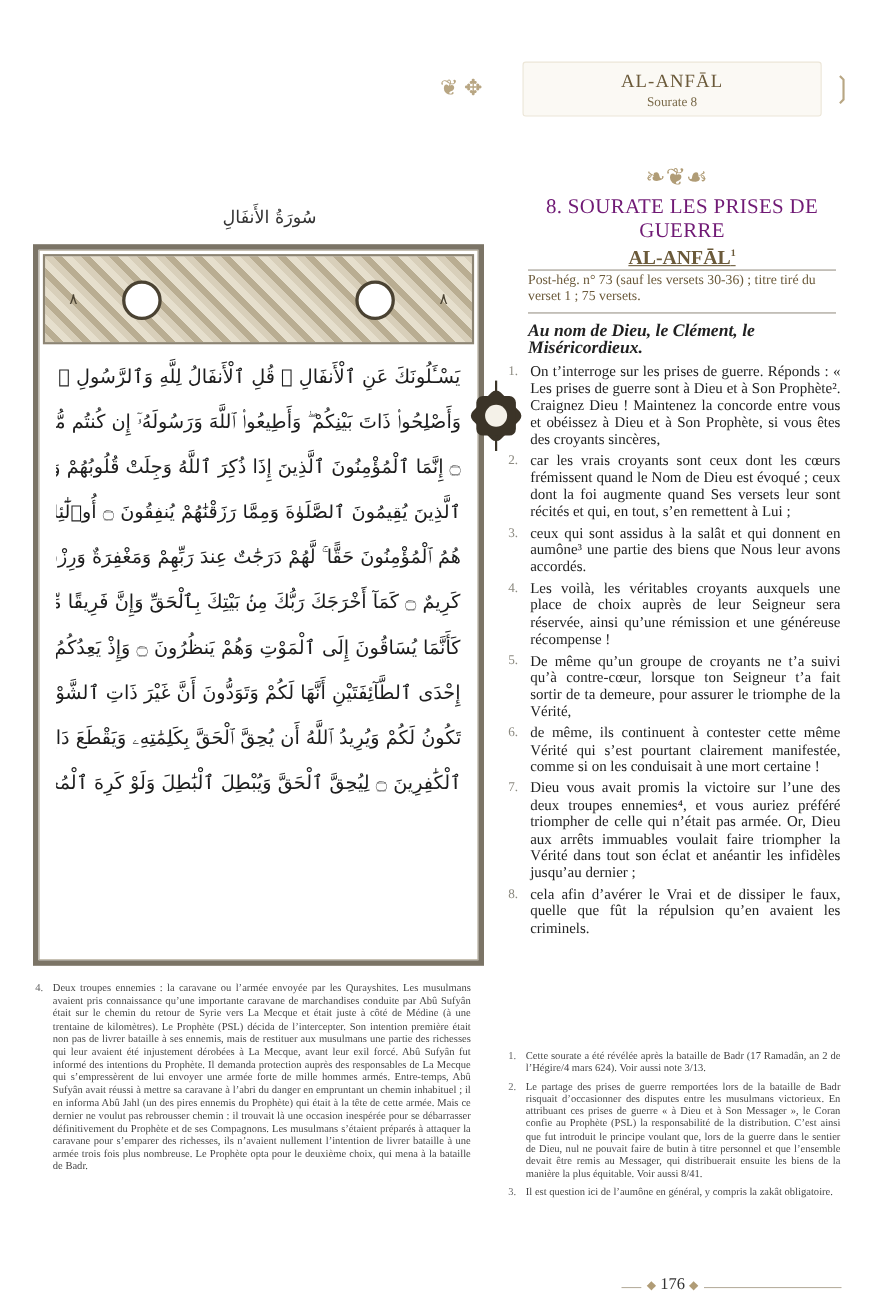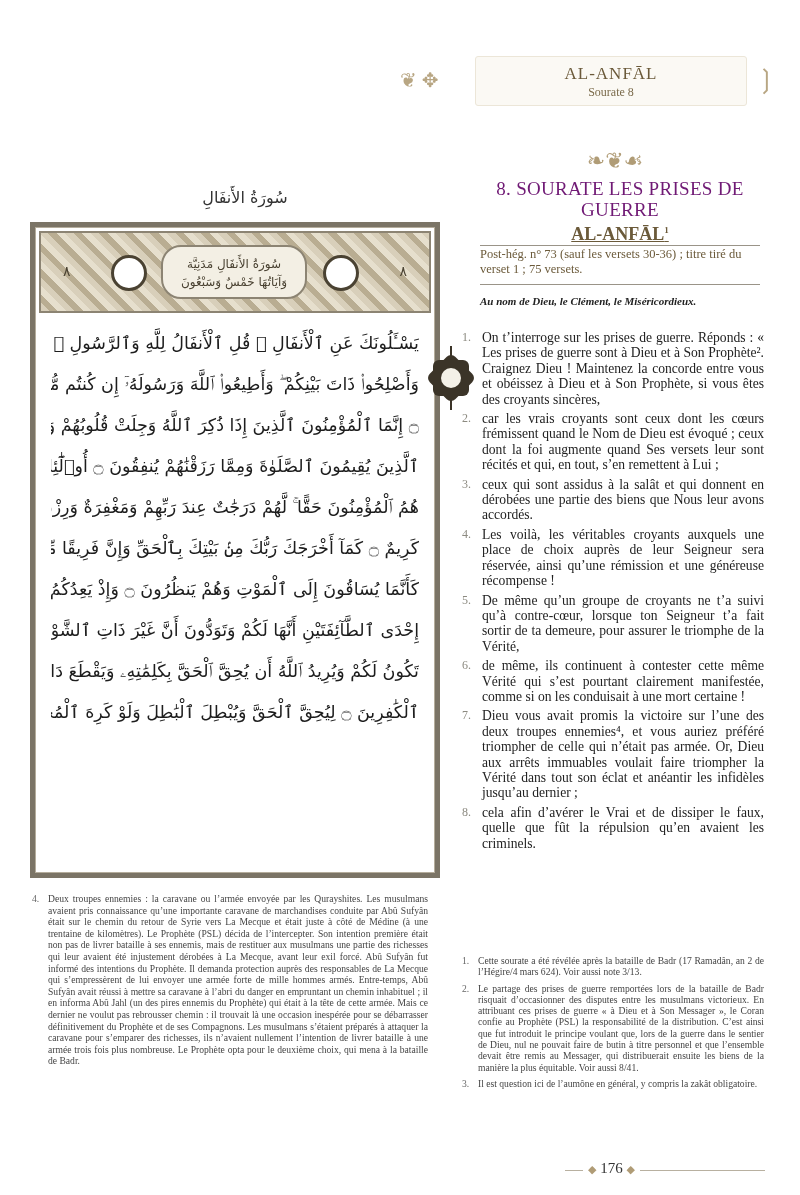--- a/index.html
+++ b/index.html
@@ -29,21 +29,21 @@
   .medal .star2{position:absolute;left:3px;top:14px;width:36px;height:36px;background:#3b3428;border-radius:6px;}
   .medal .core{position:absolute;left:11px;top:22px;width:20px;height:20px;background:#f4f1e8;border-radius:50%;}
   .medal .stem{position:absolute;left:20px;width:2px;background:#3b3428;}
   
   .orn-top{position:absolute;left:560px;top:146px;width:110px;height:30px;color:#b09c76;font-size:22px;text-align:center;line-height:30px;}
   .sur-title{position:absolute;left:475px;top:178px;width:290px;text-align:center;font-size:19px;line-height:21px;color:#701a75;letter-spacing:.3px;}
   .sur-name{position:absolute;left:475px;top:224px;width:290px;text-align:center;font-size:18px;font-weight:bold;color:#6b5a3a;text-decoration:underline;}
   .sur-name sup{font-size:9px;}
   .rule{position:absolute;left:480px;width:280px;height:1px;background:#9a9488;}
   .meta{position:absolute;left:480px;top:247px;width:282px;font-size:12.5px;line-height:15px;color:#6b5a3a;}
-  .invoc{position:absolute;left:480px;top:293px;width:282px;font-size:11px;line-height:16px;font-style:italic;font-weight:bold;color:#222;}
+  .invoc{position:absolute;left:480px;top:293px;width:282px;font-size:16px;line-height:16px;font-style:italic;font-weight:bold;color:#222;}
   .verses{position:absolute;left:460px;top:330px;width:304px;font-size:13.6px;line-height:15.4px;color:#222;}
   .verse{position:relative;padding-left:22px;margin-bottom:4px;text-align:justify;}
   .verse .vn{position:absolute;left:2px;top:0;color:#8c8a80;font-size:12px;}
   .fn-right{position:absolute;left:460px;top:955px;width:304px;font-size:9.6px;line-height:11.3px;color:#444;}
   .fn{position:relative;padding-left:18px;margin-bottom:5px;text-align:justify;}
   .fn .fnn{position:absolute;left:2px;top:0;color:#666;}
   .fn-left{position:absolute;left:30px;top:893px;width:398px;font-size:9.6px;line-height:11.6px;color:#444;}
   .page-num{position:absolute;left:565px;top:1160px;width:200px;height:20px;}
   .page-num .line{position:absolute;left:0;top:10px;width:200px;height:1px;background:#b8b0a0;}
   .page-num .num{position:absolute;left:18px;top:0;background:#fff;padding:0 5px;font-size:15px;color:#333;}
@@ -60,24 +60,20 @@
   </div>
   <div class="hdr-orn-r">❳</div>
 </div>
 
 <div class="ar-title">سُورَةُ الأَنفَالِ</div>
 
 <div class="ar-frame">
   <div class="ar-banner">
     <span class="ar-num l">٨</span>
     <span class="ar-medal l"></span>
-    <div class="ar-banner-center">
-      <div>سُورَةُ الأَنفَالِ مَدَنِيَّة</div>
-      <div>وَآيَاتُهَا خَمْسٌ وَسَبْعُونَ</div>
-    </div>
     <span class="ar-medal r"></span>
     <span class="ar-num r">٨</span>
   </div>
   <div class="ar-body">
     <div class="line">يَسْـَٔلُونَكَ عَنِ ٱلْأَنفَالِ ۖ قُلِ ٱلْأَنفَالُ لِلَّهِ وَٱلرَّسُولِ ۖ فَٱتَّقُوا۟ ٱللَّهَ</div>
     <div class="line">وَأَصْلِحُوا۟ ذَاتَ بَيْنِكُمْ ۖ وَأَطِيعُوا۟ ٱللَّهَ وَرَسُولَهُۥٓ إِن كُنتُم مُّؤْمِنِينَ</div>
     <div class="line">۝ إِنَّمَا ٱلْمُؤْمِنُونَ ٱلَّذِينَ إِذَا ذُكِرَ ٱللَّهُ وَجِلَتْ قُلُوبُهُمْ وَإِذَا</div>
     <div class="line">ٱلَّذِينَ يُقِيمُونَ ٱلصَّلَوٰةَ وَمِمَّا رَزَقْنَٰهُمْ يُنفِقُونَ ۝ أُو۟لَٰٓئِكَ</div>
     <div class="line">هُمُ ٱلْمُؤْمِنُونَ حَقًّا ۚ لَّهُمْ دَرَجَٰتٌ عِندَ رَبِّهِمْ وَمَغْفِرَةٌ وَرِزْقٌ</div>
     <div class="line">كَرِيمٌ ۝ كَمَآ أَخْرَجَكَ رَبُّكَ مِنۢ بَيْتِكَ بِٱلْحَقِّ وَإِنَّ فَرِيقًا مِّنَ</div>
@@ -100,21 +96,21 @@
 <div class="sur-title">8. SOURATE LES PRISES DE GUERRE</div>
 <div class="sur-name"><span>AL-ANFĀL</span><sup>1</sup></div>
 <div class="rule" style="top:245px;"></div>
 <div class="meta">Post-hég. n° 73 (sauf les versets 30-36) ; titre tiré du verset 1 ; 75 versets.</div>
 <div class="rule" style="top:284px;"></div>
 <div class="invoc">Au nom de Dieu, le Clément, le Miséricordieux.</div>
 
 <div class="verses">
   <div class="verse"><span class="vn">1.</span><span>On t’interroge sur les prises de guerre. Réponds : « Les prises de guerre sont à Dieu et à Son Prophète². Craignez Dieu ! Maintenez la concorde entre vous et obéissez à Dieu et à Son Prophète, si vous êtes des croyants sincères,</span></div>
   <div class="verse"><span class="vn">2.</span><span>car les vrais croyants sont ceux dont les cœurs frémissent quand le Nom de Dieu est évoqué ; ceux dont la foi augmente quand Ses versets leur sont récités et qui, en tout, s’en remettent à Lui ;</span></div>
-  <div class="verse"><span class="vn">3.</span><span>ceux qui sont assidus à la salât et qui donnent en dérobées une partie des biens que Nous leur avons accordés.</span></div>
+  <div class="verse"><span class="vn">3.</span><span>ceux qui sont assidus à la salât et qui donnent en aumône³ une partie des biens que Nous leur avons accordés.</span></div>
   <div class="verse"><span class="vn">4.</span><span>Les voilà, les véritables croyants auxquels une place de choix auprès de leur Seigneur sera réservée, ainsi qu’une rémission et une généreuse récompense !</span></div>
   <div class="verse"><span class="vn">5.</span><span>De même qu’un groupe de croyants ne t’a suivi qu’à contre-cœur, lorsque ton Seigneur t’a fait sortir de ta demeure, pour assurer le triomphe de la Vérité,</span></div>
   <div class="verse"><span class="vn">6.</span><span>de même, ils continuent à contester cette même Vérité qui s’est pourtant clairement manifestée, comme si on les conduisait à une mort certaine !</span></div>
   <div class="verse"><span class="vn">7.</span><span>Dieu vous avait promis la victoire sur l’une des deux troupes ennemies⁴, et vous auriez préféré triompher de celle qui n’était pas armée. Or, Dieu aux arrêts immuables voulait faire triompher la Vérité dans tout son éclat et anéantir les infidèles jusqu’au dernier ;</span></div>
   <div class="verse"><span class="vn">8.</span><span>cela afin d’avérer le Vrai et de dissiper le faux, quelle que fût la répulsion qu’en avaient les criminels.</span></div>
 </div>
 
 <div class="fn-right">
   <div class="fn"><span class="fnn">1.</span><span>Cette sourate a été révélée après la bataille de Badr (17 Ramadân, an 2 de l’Hégire/4 mars 624). Voir aussi note 3/13.</span></div>
   <div class="fn"><span class="fnn">2.</span><span>Le partage des prises de guerre remportées lors de la bataille de Badr risquait d’occasionner des disputes entre les musulmans victorieux. En attribuant ces prises de guerre « à Dieu et à Son Messager », le Coran confie au Prophète (PSL) la responsabilité de la distribution. C’est ainsi que fut introduit le principe voulant que, lors de la guerre dans le sentier de Dieu, nul ne pouvait faire de butin à titre personnel et que l’ensemble devait être remis au Messager, qui distribuerait ensuite les biens de la manière la plus équitable. Voir aussi 8/41.</span></div>

